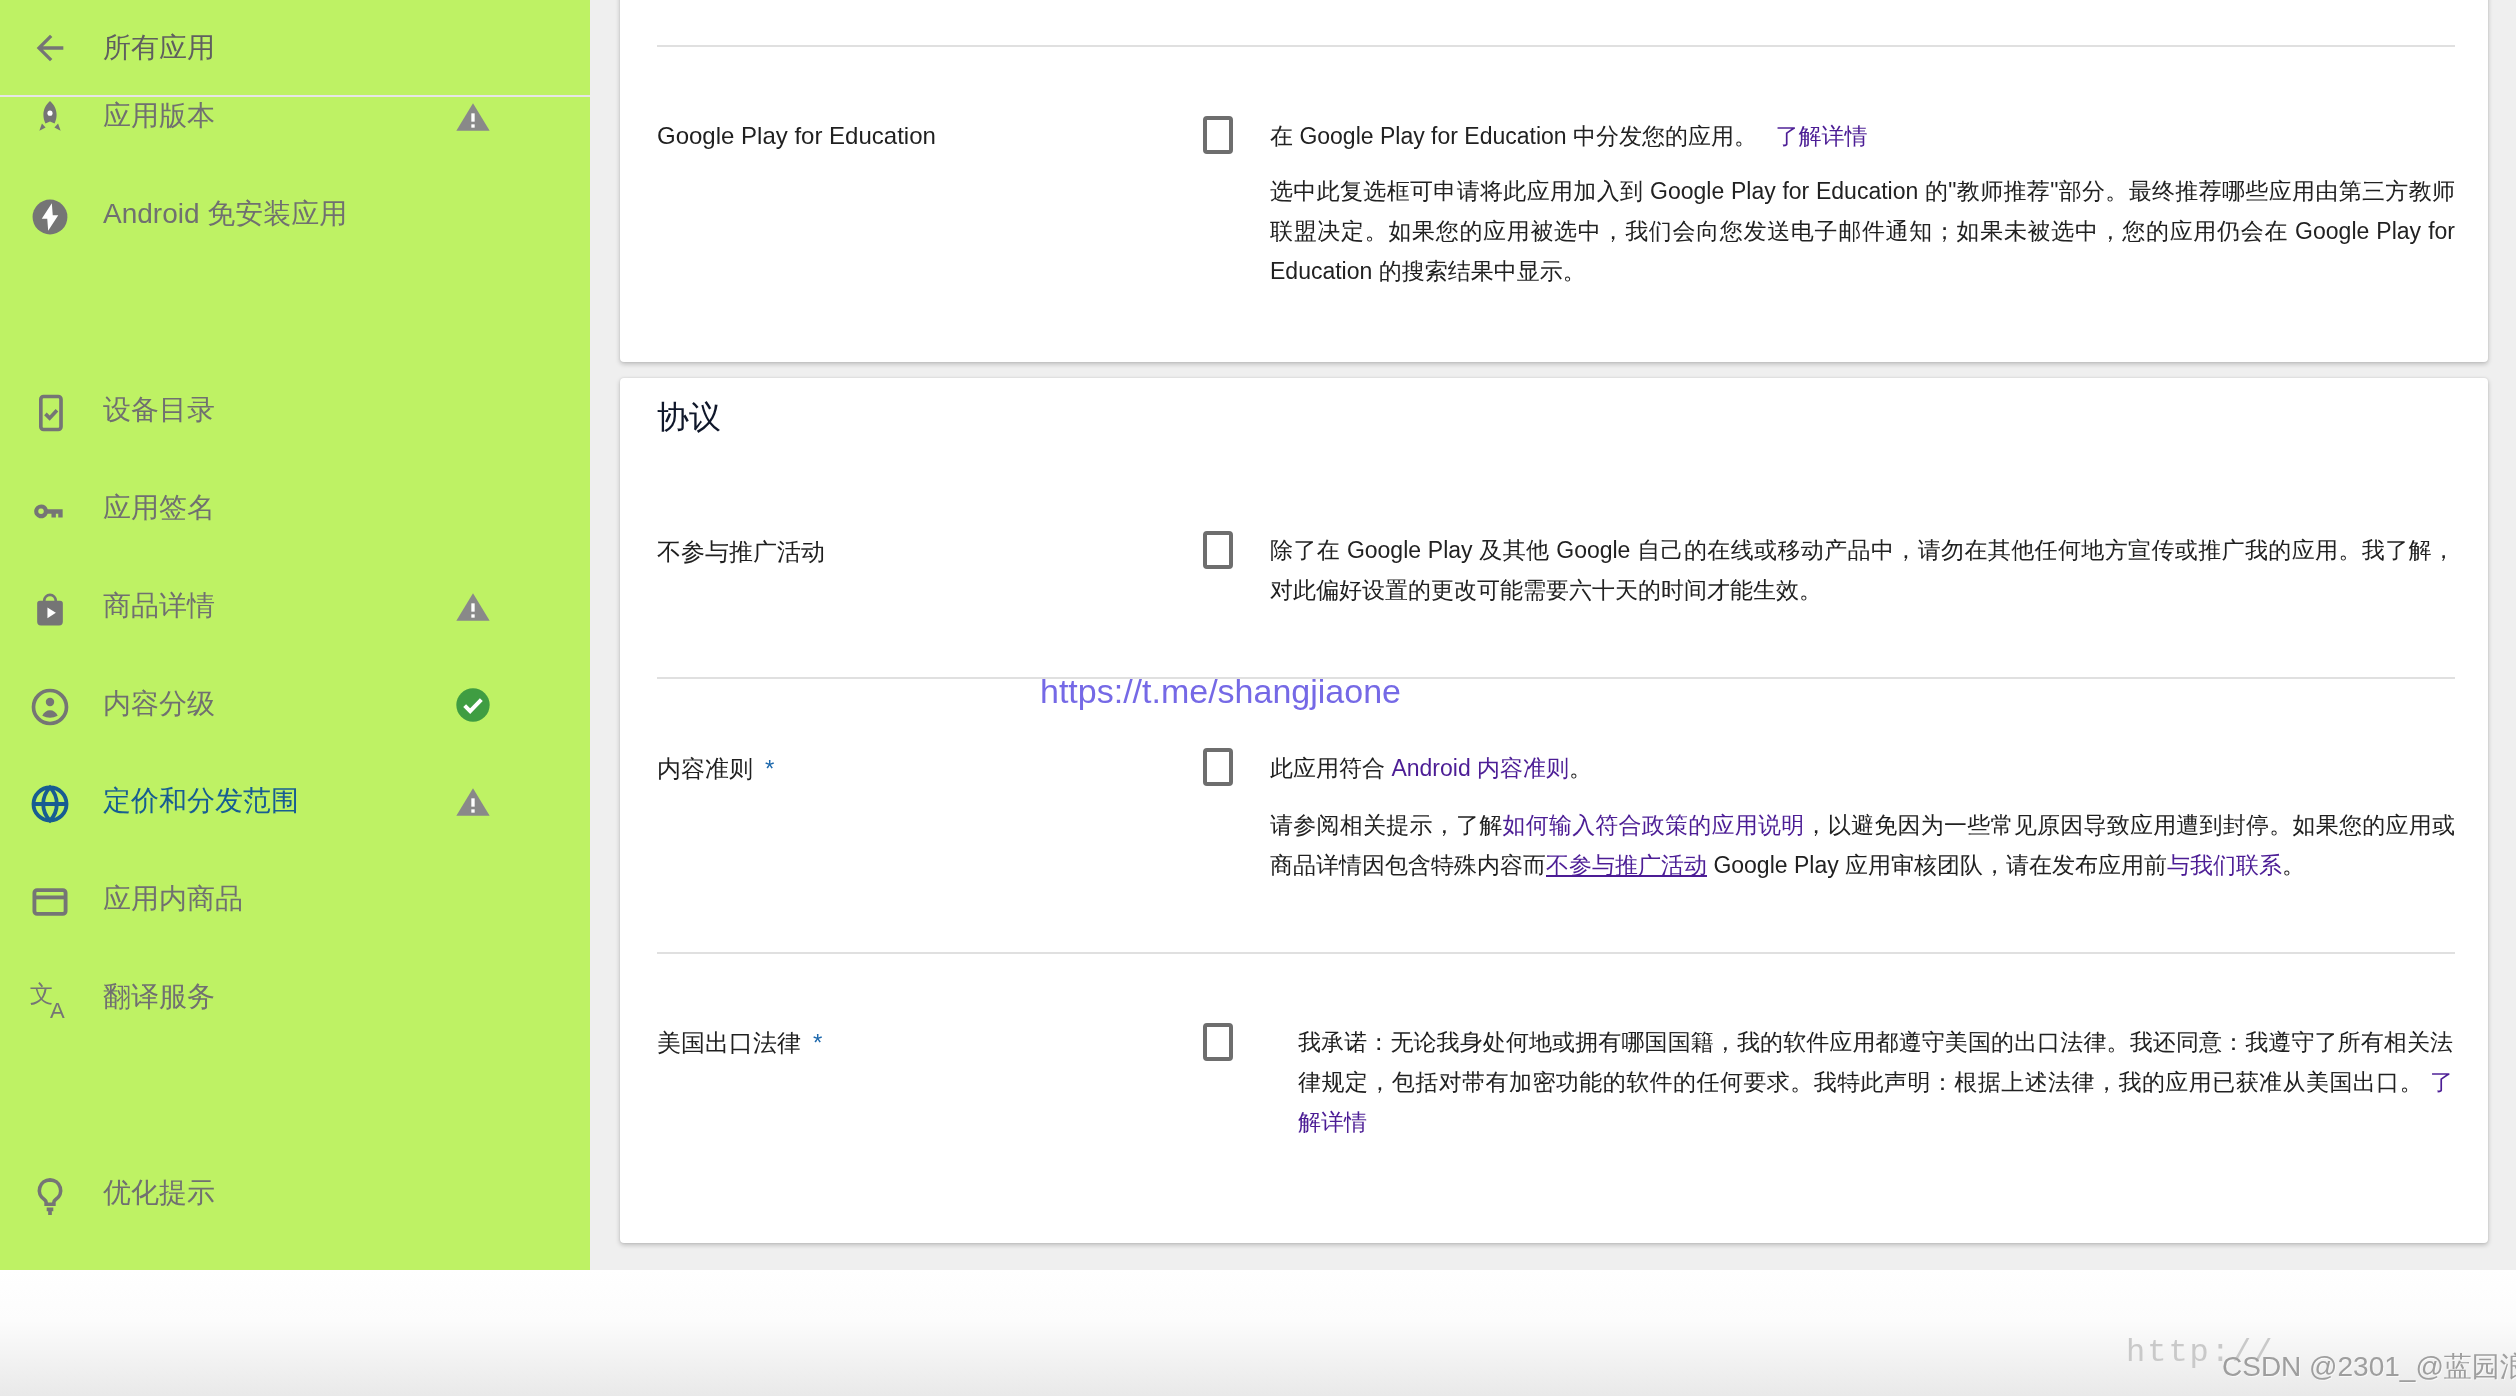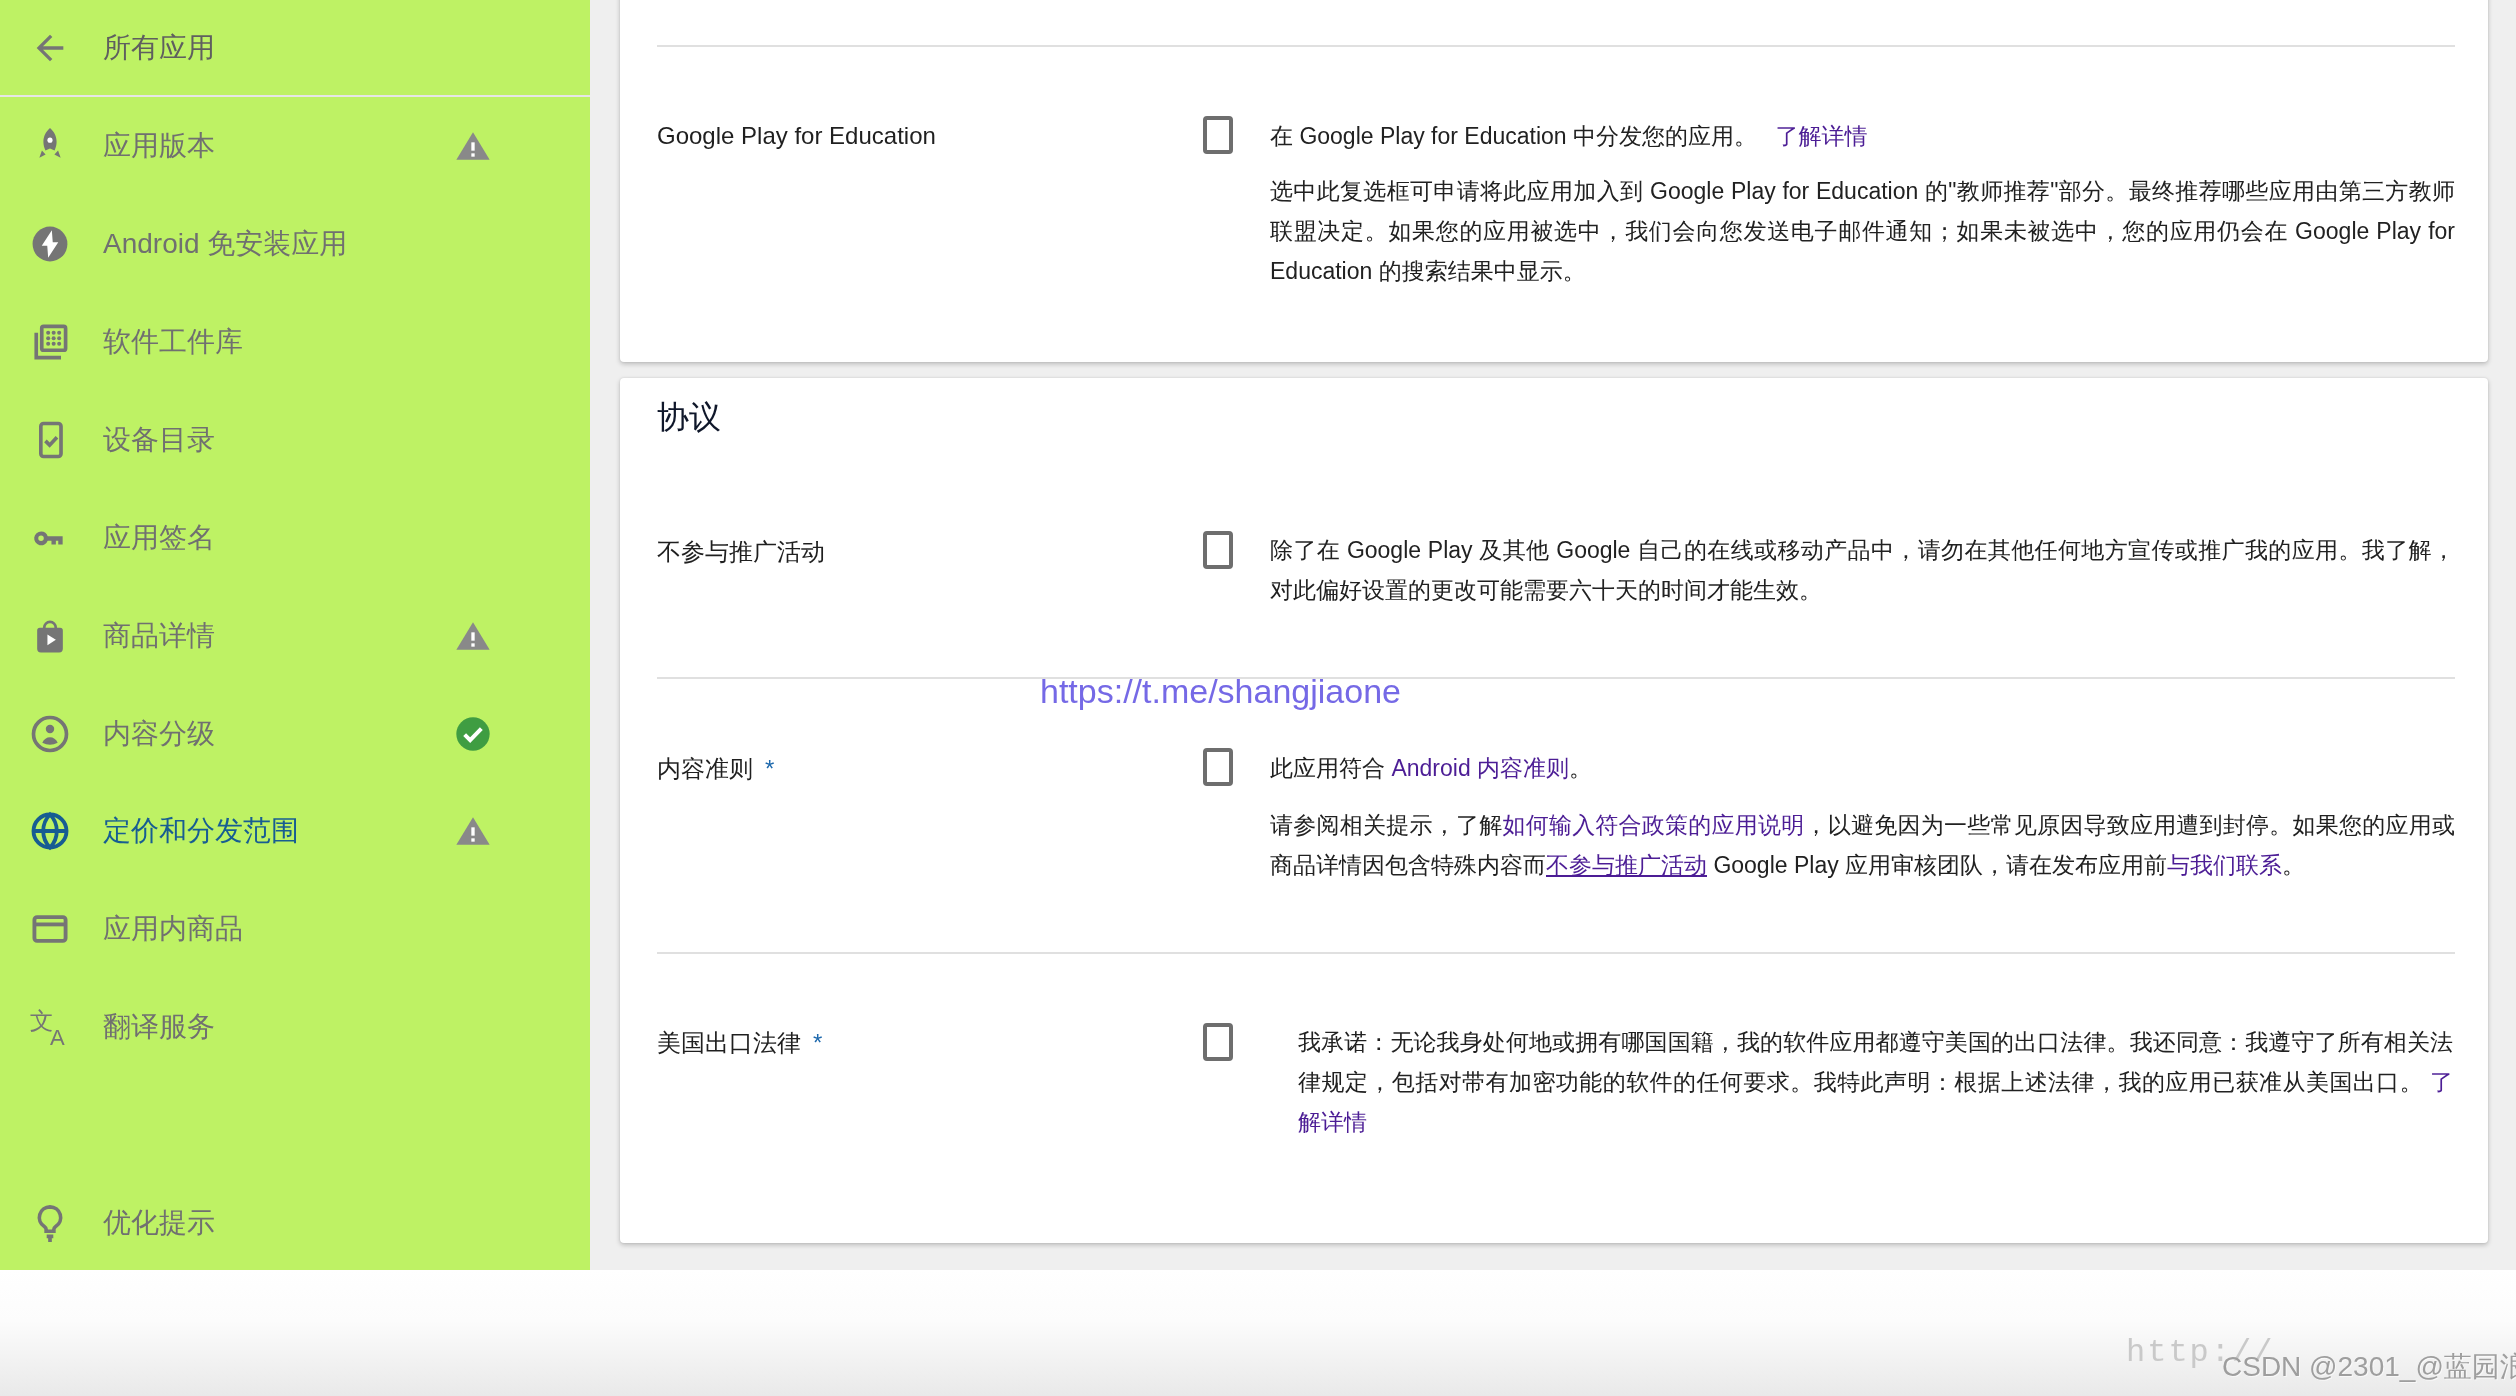--- a/index.html
+++ b/index.html
@@ -15,21 +15,21 @@
   .card{position:absolute;left:620px;width:1868px;background:#ffffff;border-radius:4px;
         box-shadow:0 2px 5px rgba(0,0,0,.22),0 0 2px rgba(0,0,0,.10);}
   .card1{top:-8px;height:370px;border-top-left-radius:0;border-top-right-radius:0;}
   .card2{top:378px;height:865px;}
   .footer{position:absolute;left:0;top:1270px;width:2516px;height:126px;
           background:linear-gradient(to bottom,#ffffff 0%,#fcfcfc 40%,#e9e9e9 100%);}
   
   .back-row{position:absolute;left:0;top:0;width:590px;height:95px;display:flex;align-items:center;cursor:pointer;}
   .back-row .nav-label{color:#5f5f5f;}
   .sidebar-divider{position:absolute;left:0;top:95px;width:590px;height:2px;background:#e6e6e6;}
-  .nav-item{position:absolute;left:0;width:515px;height:98px;display:flex;align-items:center;cursor:pointer;}
+  .nav-item{position:absolute;left:0;width:515px;height:98px;display:flex;align-items:flex-start;cursor:pointer;}
   .nav-icon{width:44px;height:44px;margin-left:28px;flex:0 0 44px;display:flex;align-items:center;justify-content:center;}
   .nav-icon svg{width:44px;height:44px;}
   .back-row .nav-icon svg{width:40px;height:40px;}
   .nav-label{margin-left:31px;font-size:28px;font-weight:500;color:#707070;white-space:nowrap;}
   .nav-item.active .nav-label{color:#175d92;}
   .nav-status{position:absolute;right:22px;width:40px;height:40px;}
   .nav-status svg{width:40px;height:40px;}
   
   .divider{position:absolute;left:37px;right:33px;height:2px;background:#e0e0e0;}
   .section-title{position:absolute;left:37px;top:18px;font-size:32px;color:#0f172a;}
@@ -87,40 +87,20 @@
   <div class="nav-item" style="top:195px">
     <span class="nav-icon">
       <svg viewBox="0 0 24 24">
           <circle cx="12" cy="12" r="9.5" fill="#757575"></circle>
           <path fill="#fff" d="M13 4.5 7.5 13h3L11 19.5 16.5 11h-3z"></path>
         </svg>
     </span>
     <span class="nav-label">Android 免安装应用</span>
   </div>
 
-  <div class="nav-item" style="top:293px">
-    <span class="nav-icon">
-      <svg viewBox="0 0 24 24" fill="none" stroke="#757575" stroke-width="2">
-          <path d="M4.5 7v13.5H18"></path>
-          <rect x="7.5" y="3.5" width="13" height="13" rx="1"></rect>
-          <g fill="#757575" stroke="none">
-            <circle cx="11" cy="7" r="1.1"></circle>
-            <circle cx="14" cy="7" r="1.1"></circle>
-            <circle cx="17" cy="7" r="1.1"></circle>
-            <circle cx="11" cy="10" r="1.1"></circle>
-            <circle cx="14" cy="10" r="1.1"></circle>
-            <circle cx="17" cy="10" r="1.1"></circle>
-            <circle cx="11" cy="13" r="1.1"></circle>
-            <circle cx="14" cy="13" r="1.1"></circle>
-            <circle cx="17" cy="13" r="1.1"></circle>
-          </g>
-        </svg>
-    </span>
-    <span class="nav-label">软件工件库</span>
-  </div>
 
   <div class="nav-item" style="top:391px">
     <span class="nav-icon">
       <svg viewBox="0 0 24 24" fill="none" stroke="#757575" stroke-width="2">
           <rect x="7" y="3" width="11" height="18" rx="1.5"></rect>
           <path d="M9.5 12.5l2.3 2.3 4-4.3"></path>
         </svg>
     </span>
     <span class="nav-label">设备目录</span>
   </div>

